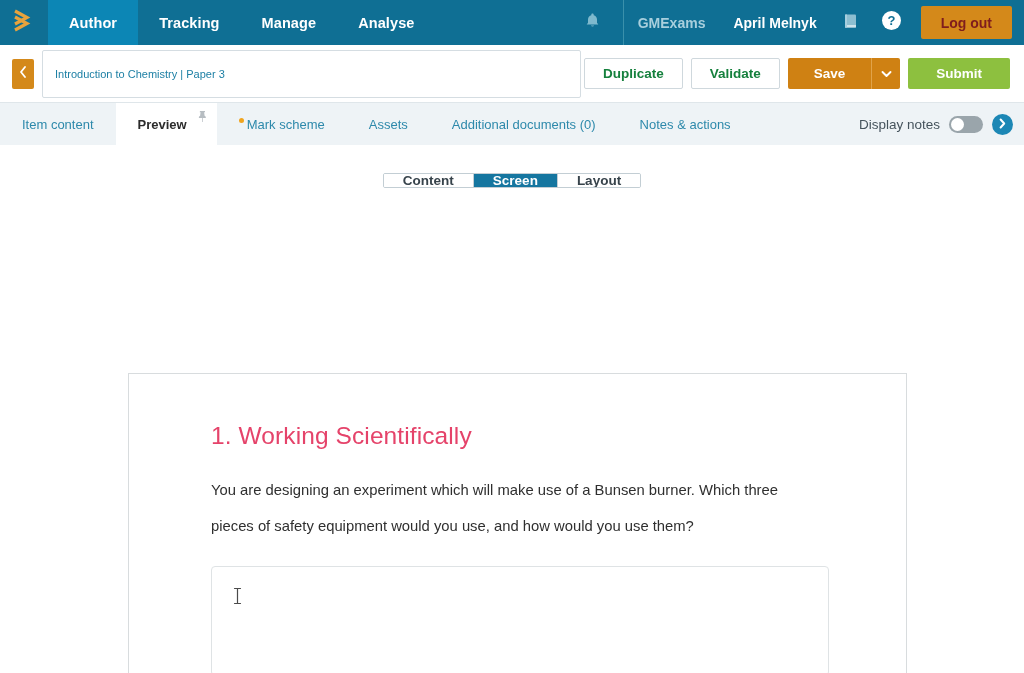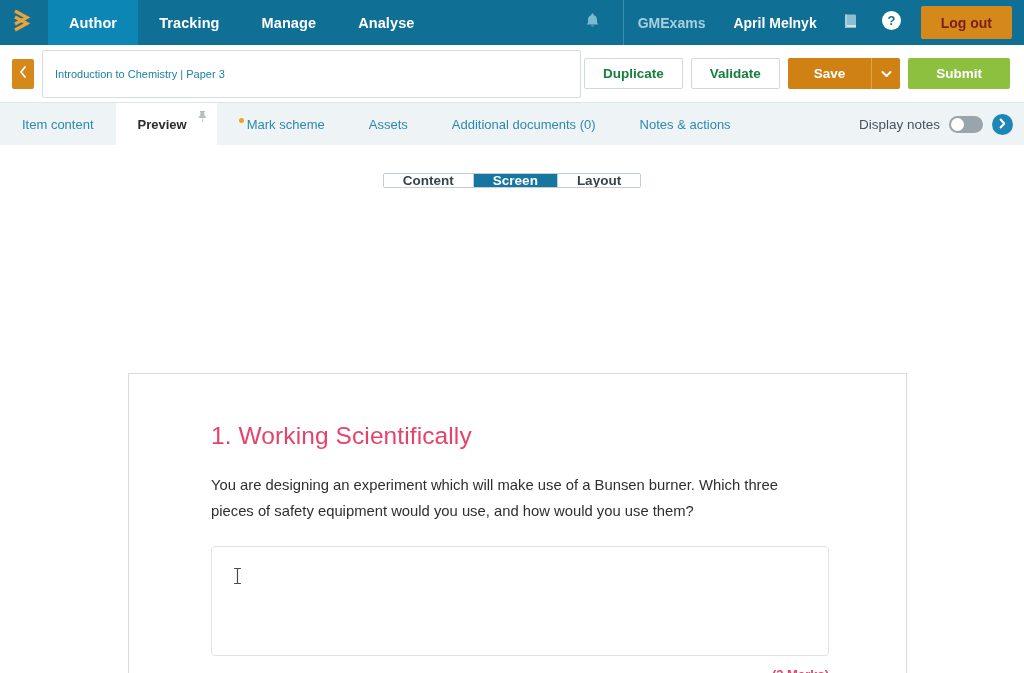--- a/index.html
+++ b/index.html
@@ -305,21 +305,21 @@
   .q-title {
     color: #e5436a;
     font-size: 24.5px;
     font-weight: normal;
     letter-spacing: .1px;
     margin-bottom: 22px;
   }
   .q-body {
     color: #2f2f2f;
     font-size: 14.8px;
-    line-height: 26px;
+    line-height: 36px;
     max-width: 604px;
   }
   .answer-box {
     margin-top: 22px;
     width: 618px;
     height: 110px;
     border: 1px solid #dfe3e5;
     border-radius: 4px;
     background: #fff;
     position: relative;

